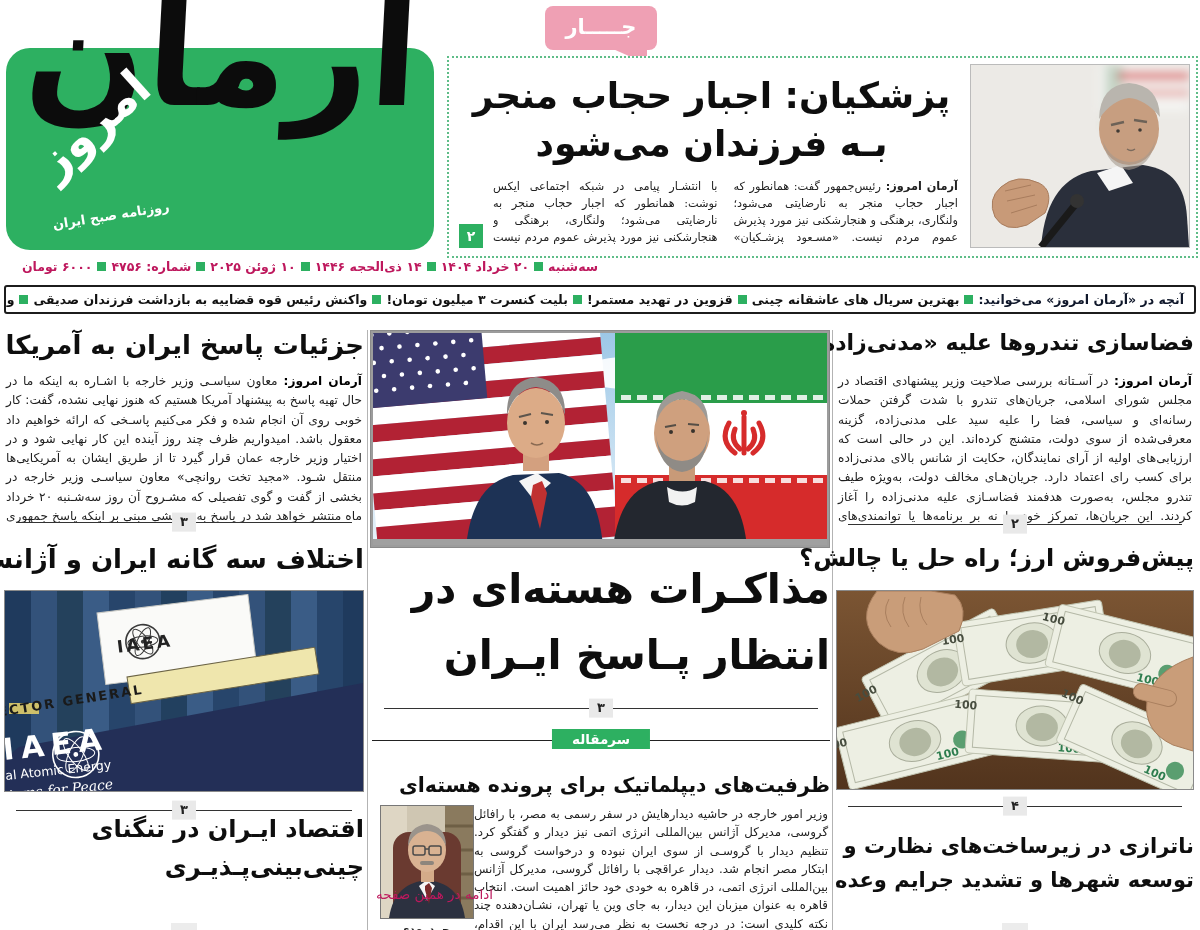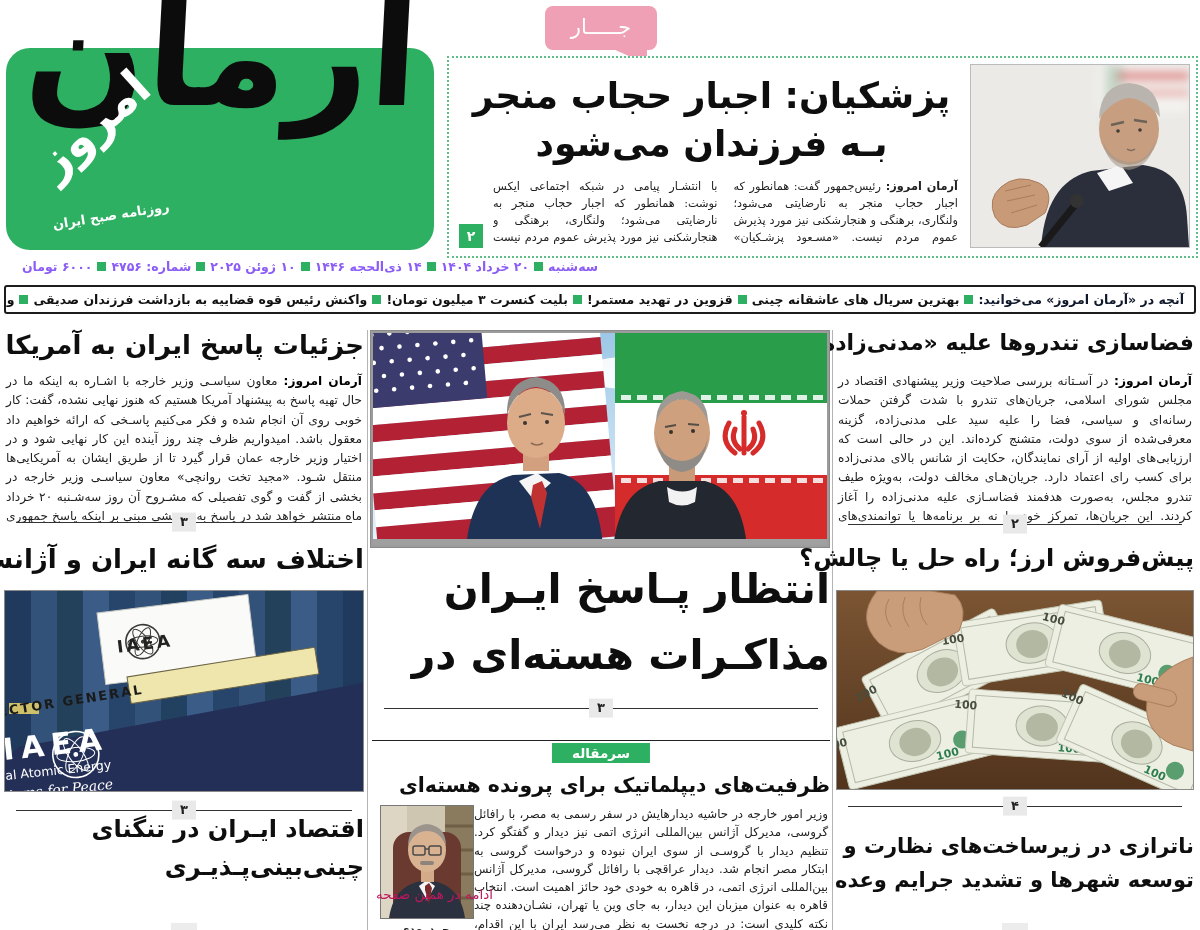--- a/index.html
+++ b/index.html
@@ -8,38 +8,38 @@
 
   
   .logo-box{position:absolute;left:6px;top:48px;width:428px;height:202px;background:#2db061;border-radius:24px;}
   .logo-title{position:absolute;left:14px;top:-26px;width:416px;text-align:center;
               font-size:142px;font-weight:bold;color:#0c0c0c;line-height:1.15;transform:skewX(-3deg);}
   .logo-subtitle{position:absolute;left:26px;top:96px;font-size:48px;font-weight:bold;color:#fff;
                  transform:rotate(-42deg);letter-spacing:1px;}
   .logo-tagline{position:absolute;left:52px;top:208px;font-size:13px;font-weight:bold;color:#fff;transform:rotate(-9deg);}
 
   .jar-tab{position:absolute;left:545px;top:6px;width:112px;height:44px;background:#efa0b4;
-           border-radius:8px;color:#fff;font-weight:normal;font-size:21px;text-align:center;line-height:42px;}
+           border-radius:8px;color:#fff;font-weight:bold;font-size:21px;text-align:center;line-height:42px;}
   .jar-tab::after{content:"";position:absolute;right:10px;bottom:-14px;width:0;height:0;
                   border-top:15px solid #efa0b4;border-left:34px solid transparent;}
 
   
   .lead-block{position:absolute;left:447px;top:56px;width:747px;height:198px;border:2px dotted #5fbd88;background:#fff;}
   .lead-photo{position:absolute;right:6px;top:6px;width:218px;height:182px;border:1px solid #bbb;}
   .lead-headline{position:absolute;right:234px;left:12px;top:14px;text-align:center;font-weight:bold;
                  font-size:36px;line-height:1.32;white-space:nowrap;color:#0e0e0e;}
   .lead-intro{position:absolute;right:238px;left:44px;bottom:10px;height:68px;display:flex;gap:16px;
               font-size:11.3px;line-height:1.52;text-align:justify;color:#222;overflow:hidden;}
   .lead-intro .icol{flex:1;}
   .lead-badge{position:absolute;left:10px;bottom:8px;width:24px;height:24px;background:#2db061;color:#fff;
               font-weight:bold;text-align:center;line-height:24px;font-size:14px;}
 
   
   .dateline{position:absolute;left:4px;top:259px;width:594px;height:20px;font-size:12.5px;font-weight:bold;
-            white-space:nowrap;color:#8b5cf6;}
+            white-space:nowrap;color:#be185d;}
   .sq{display:inline-block;width:9px;height:9px;background:#2db061;margin:0 5px;}
   .reads-strip{position:absolute;left:4px;right:4px;top:285px;height:25px;border:2px solid #1c1c1c;border-radius:3px;
                padding:0 10px;font-size:12.5px;font-weight:bold;white-space:nowrap;overflow:hidden;line-height:25px;color:#111;}
   .reads-strip .label{color:#0f172a;}
 
   
   .vrule{position:absolute;top:330px;bottom:0;width:1px;background:#b3b3b3;}
   #vrule-a{left:367px;} #vrule-b{left:832px;}
   .col{position:absolute;top:318px;bottom:0;}
   #col-right{right:6px;width:358px;} #col-mid{left:372px;width:458px;} #col-left{left:4px;width:360px;}
@@ -52,21 +52,21 @@
   .pagerule{position:absolute;left:12px;right:12px;border-top:1.5px solid #333;height:0;}
   .pagenum{position:absolute;left:50%;top:0;transform:translate(-50%,-55%);background:#e9e9e9;color:#222;
            font-weight:bold;font-size:13px;padding:1px 8px;line-height:1.3;}
   .cutbadge{position:absolute;left:50%;bottom:-9px;transform:translateX(-50%);width:26px;height:16px;background:#ececec;}
 
   .photo{border:1px solid #8a8a8a;display:block;}
 
   
   .ed-section{position:absolute;left:0;right:0;top:422px;bottom:0;border-top:1.5px solid #222;}
   .ed-tag{position:absolute;top:-12px;left:50%;transform:translateX(-50%);background:#2db061;color:#fff;
-          font-weight:bold;font-size:13.5px;padding:2px 20px;margin-top:14px;}
+          font-weight:bold;font-size:13.5px;padding:2px 20px;}
   .ed-h{margin-top:32px;font-size:20.5px;}
   .ed-wrap{position:relative;margin-top:8px;font-size:11.8px;line-height:1.55;text-align:justify;color:#1e1e1e;
            height:128px;overflow:hidden;padding:0 2px;}
   .ed-fig{float:left;margin-right:10px;margin-left:2px;width:92px;}
   .ed-fig svg{border:1px solid #777;display:block;}
   .ed-fig figcaption{font-size:10.5px;font-weight:bold;text-align:center;border-bottom:2px solid #555;padding:2px 0 3px;}
   .ed-continue{position:absolute;left:4px;top:568px;font-weight:normal;font-size:13.5px;color:#be185d;white-space:nowrap;text-align:right;}
 </style>
 </head>
 <body>
@@ -299,22 +299,22 @@
         <path d="M285,104 Q288,138 311,141 Q334,138 337,104 Q334,128 311,130 Q288,128 285,104 Z" fill="#8f8b86"></path>
         <path d="M294,96 l11,-2 M328,94 l-11,-1" stroke="#554e46" stroke-width="2.2" fill="none"></path>
         <circle cx="300" cy="101" r="2" fill="#38322c"></circle>
           <circle cx="322" cy="100" r="2" fill="#38322c"></circle>
       </g>
       <rect x="0" y="208" width="458" height="8" fill="#a0a0a0"></rect>
       <rect x="1" y="1" width="456" height="214" fill="none" stroke="#9c9c9c" stroke-width="2"></rect>
     </svg>
 
     <div class="abs h-center" style="top:238px;font-size:41px;line-height:1.62;">
+      <div>مذاکـرات هسته‌ای در</div>
       <div>انتظار پـاسخ ایـران</div>
-      <div>مذاکـرات هسته‌ای در</div>
     </div>
     <div class="pagerule" style="top:390px;">
         <span class="pagenum">۳</span>
       </div>
 
     <div class="ed-section">
       <div class="ed-tag">سرمقاله</div>
       <div class="h-center ed-h">ظرفیت‌های دیپلماتیک برای پرونده هسته‌ای</div>
       <div class="ed-wrap">
         <figure class="ed-fig" style="margin:0 0 0 8px;float:left;">

